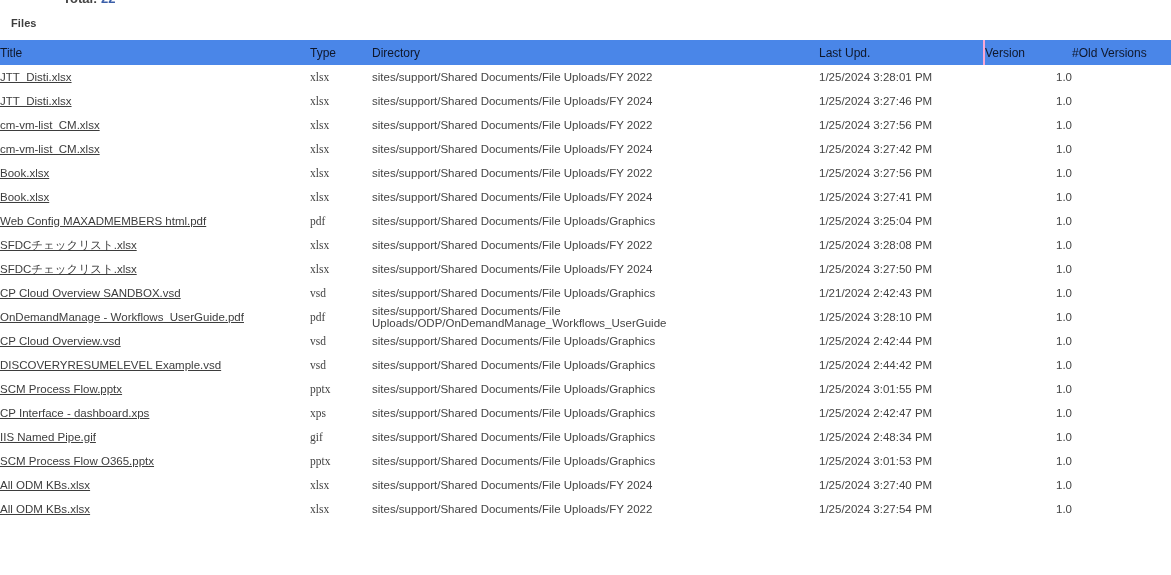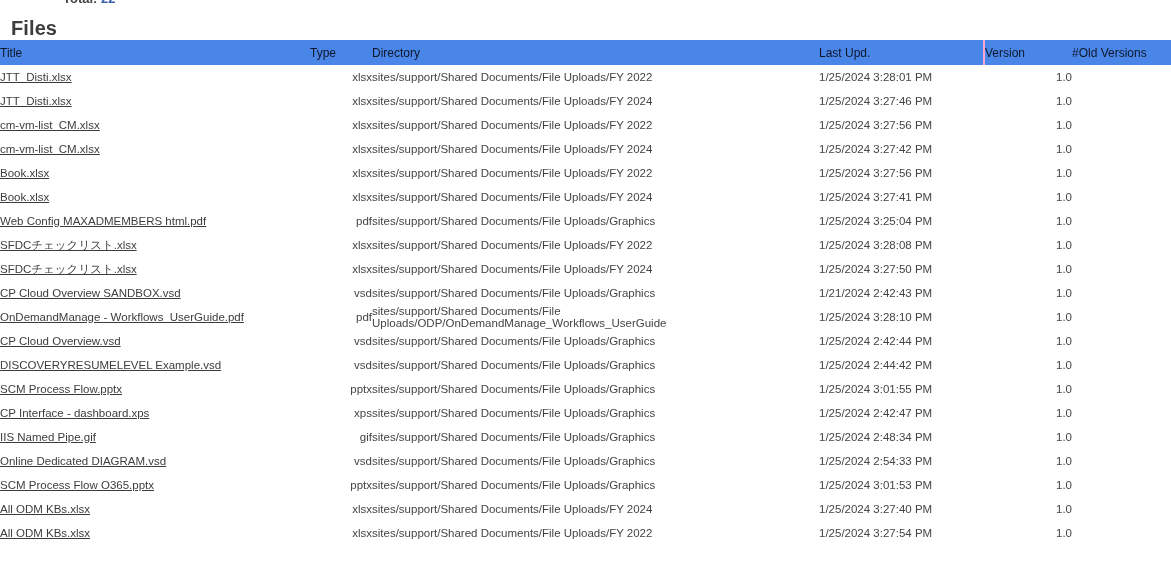--- a/index.html
+++ b/index.html
@@ -28,21 +28,21 @@
   }
   .summary-line .summary-count {
     color: #3a5ea8;
   }
 
   
   .section-heading {
     position: absolute;
     top: 17px;
     left: 11px;
-    font-size: 20px;
+    font-size: 11px;
     font-weight: bold;
     color: #3d3d3d;
     letter-spacing: .1px;
   }
 
   
   .files-table-wrap {
     position: absolute;
     top: 40px;
     left: 0;
@@ -81,22 +81,23 @@
     font-size: 11.5px;
     background: #ffffff;
   }
   td.c-title { padding-left: 12px; }
   td.c-title a {
     color: #3d3d3d;
     text-decoration: underline;
     cursor: pointer;
   }
   td.c-type {
-    text-align: right;
+    text-align: left;
     padding-right: 28px;
+    font-family: Liberation Serif, serif;
   }
   td.c-dir {
     padding-left: 4px;
     line-height: 12px;
     color: #444444;
   }
   td.c-lastupd {
     text-align: left;
     padding-left: 2px;
     white-space: nowrap;
@@ -264,28 +265,20 @@
         </tr>
         <tr>
           <td class="c-title"><a>IIS Named Pipe.gif</a></td>
           <td class="c-type">gif</td>
           <td class="c-dir">sites/support/Shared Documents/File Uploads/Graphics</td>
           <td class="c-lastupd">1/25/2024 2:48:34 PM</td>
           <td class="c-version">1.0</td>
           <td class="c-oldver"></td>
         </tr>
         <tr>
-          <td class="c-title"><a>Online Dedicated DIAGRAM.vsd</a></td>
-          <td class="c-type">vsd</td>
-          <td class="c-dir">sites/support/Shared Documents/File Uploads/Graphics</td>
-          <td class="c-lastupd">1/25/2024 2:54:33 PM</td>
-          <td class="c-version">1.0</td>
-          <td class="c-oldver"></td>
-        </tr>
-        <tr>
           <td class="c-title"><a>SCM Process Flow O365.pptx</a></td>
           <td class="c-type">pptx</td>
           <td class="c-dir">sites/support/Shared Documents/File Uploads/Graphics</td>
           <td class="c-lastupd">1/25/2024 3:01:53 PM</td>
           <td class="c-version">1.0</td>
           <td class="c-oldver"></td>
         </tr>
         <tr>
           <td class="c-title"><a>All ODM KBs.xlsx</a></td>
           <td class="c-type">xlsx</td>

